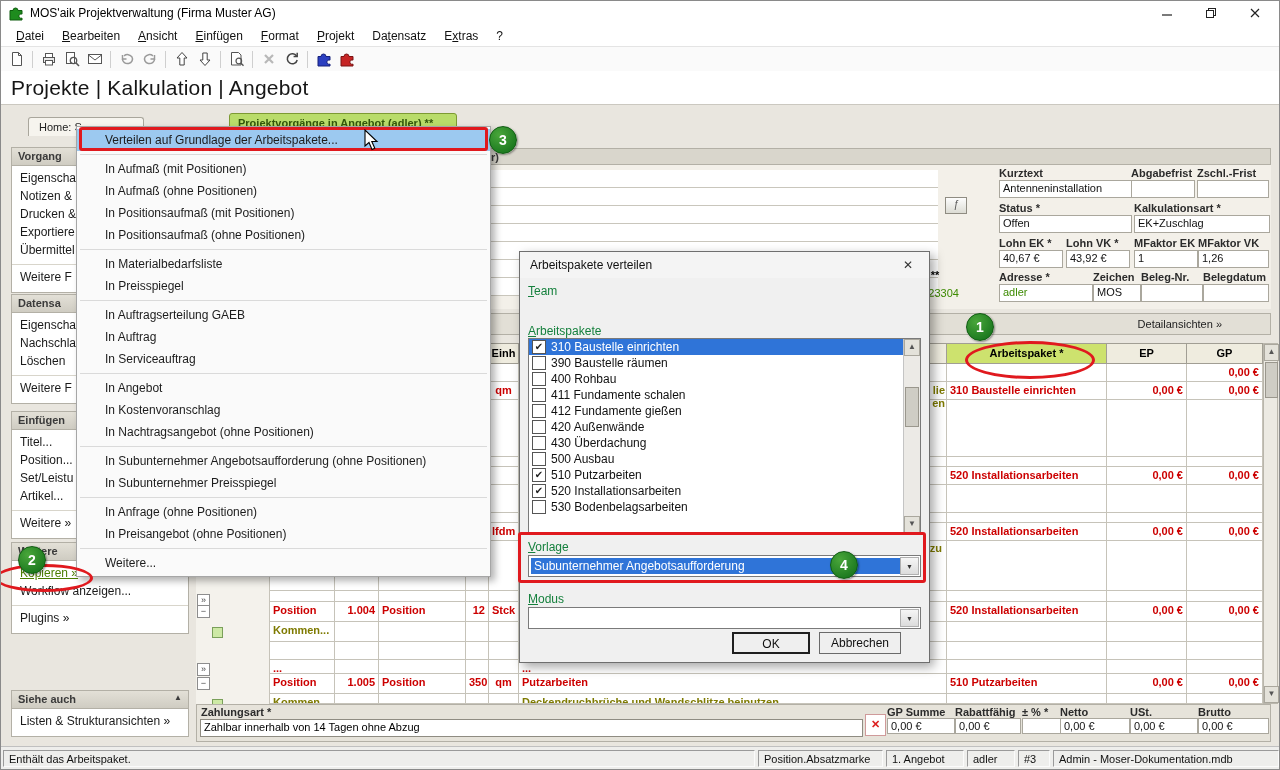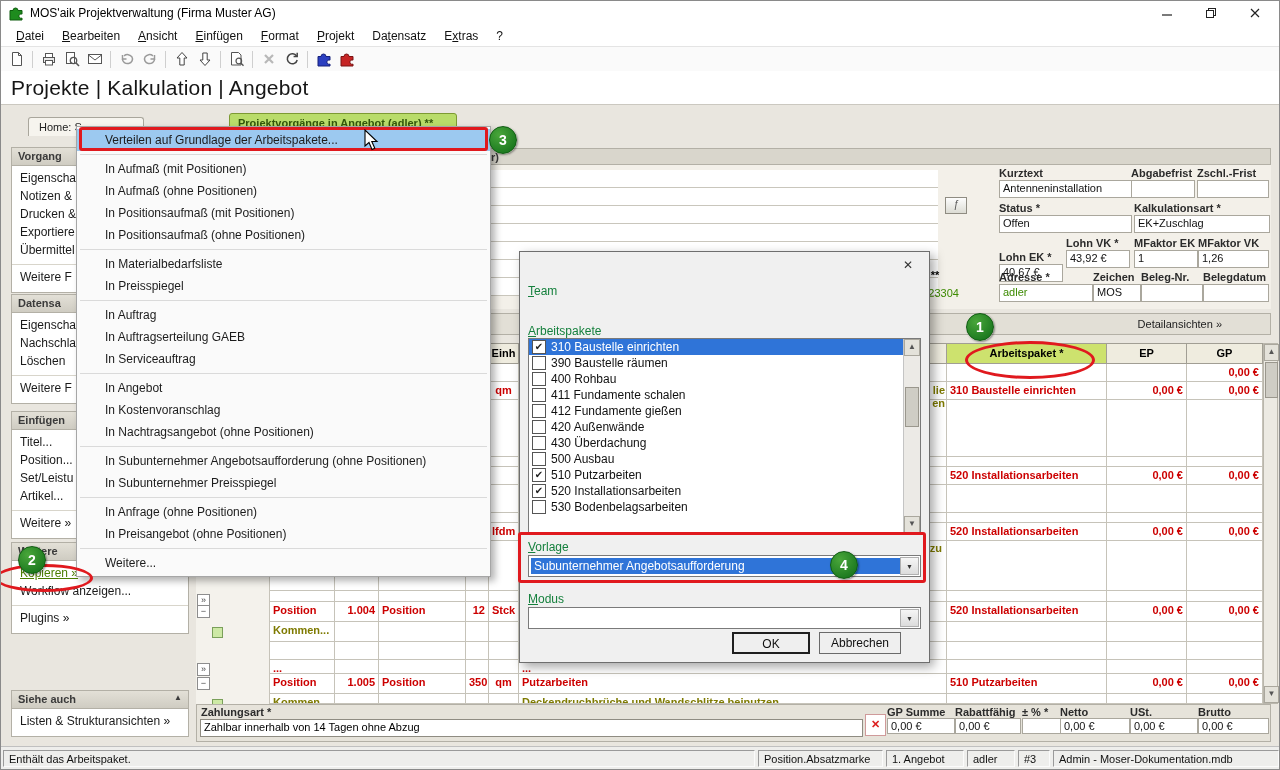--- a/index.html
+++ b/index.html
@@ -315,21 +315,21 @@
       <div class="finput" style="width: 64px"></div>
     </div>
   <div class="ffield" style="left:998px;top:201px;">
       <div class="flabel">Status *</div>
       <div class="finput" style="width:125px">Offen</div>
     </div>
   <div class="ffield" style="left:1133px;top:201px;">
       <div class="flabel">Kalkulationsart *</div>
       <div class="finput" style="width:128px">EK+Zuschlag</div>
     </div>
-  <div class="ffield" style="left:998px;top:236px;margin-top:14px;">
+  <div class="ffield" style="left:998px;top:236px;">
       <div class="flabel">Lohn EK *</div>
       <div class="finput" style="width:56px">40,67 €</div>
     </div>
   <div class="ffield" style="left:1065px;top:236px;">
       <div class="flabel">Lohn VK *</div>
       <div class="finput" style="width:56px">43,92 €</div>
     </div>
   <div class="ffield" style="left:1133px;top:236px;">
       <div class="flabel">MFaktor EK</div>
       <div class="finput" style="width:56px">1</div>
@@ -579,42 +579,43 @@
       <div class="ctx-item hl">Verteilen auf Grundlage der Arbeitspakete...</div>
       <div class="ctx-sep"></div>
       <div class="ctx-item">In Aufmaß (mit Positionen)</div>
       <div class="ctx-item">In Aufmaß (ohne Positionen)</div>
       <div class="ctx-item">In Positionsaufmaß (mit Positionen)</div>
       <div class="ctx-item">In Positionsaufmaß (ohne Positionen)</div>
       <div class="ctx-sep"></div>
       <div class="ctx-item">In Materialbedarfsliste</div>
       <div class="ctx-item">In Preisspiegel</div>
       <div class="ctx-sep"></div>
+      <div class="ctx-item">In Auftragserteilung GAEB</div>
       <div class="ctx-item">In Auftrag</div>
-      <div class="ctx-item">In Auftragserteilung GAEB</div>
       <div class="ctx-item">In Serviceauftrag</div>
       <div class="ctx-sep"></div>
       <div class="ctx-item">In Angebot</div>
       <div class="ctx-item">In Kostenvoranschlag</div>
       <div class="ctx-item">In Nachtragsangebot (ohne Positionen)</div>
       <div class="ctx-sep"></div>
       <div class="ctx-item">In Subunternehmer Angebotsaufforderung (ohne Positionen)</div>
       <div class="ctx-item">In Subunternehmer Preisspiegel</div>
       <div class="ctx-sep"></div>
       <div class="ctx-item">In Anfrage (ohne Positionen)</div>
       <div class="ctx-item">In Preisangebot (ohne Positionen)</div>
       <div class="ctx-sep"></div>
       <div class="ctx-item">Weitere...</div>
     </div>
 
   <svg class="cursor" style="left:363px;top:128px;" width="16" height="22" viewBox="0 0 16 22">
     <polygon points="1,1 1,17 5,13.5 8,20.5 10.8,19.3 7.8,12.5 13,12.5" fill="#fff" stroke="#000" stroke-width="1.1"></polygon>
   </svg>
 
   <div class="dialog">
+    <div class="dlg-title">Arbeitspakete verteilen</div>
     <div class="dlg-close">✕</div>
     <div class="dlg-label" style="left:8px;top:32px;"><span></span><span class="accel">T</span><span>eam</span></div>
     <div class="dlg-label" style="left:8px;top:72px;"><span></span><span class="accel">A</span><span>rbeitspakete</span></div>
     <div class="listbox">
       <div id="lb-items">
           <div class="lb-row sel">
             <span class="cb">✔</span>
             <span class="lb-label">310 Baustelle einrichten</span>
           </div>
           <div class="lb-row">

